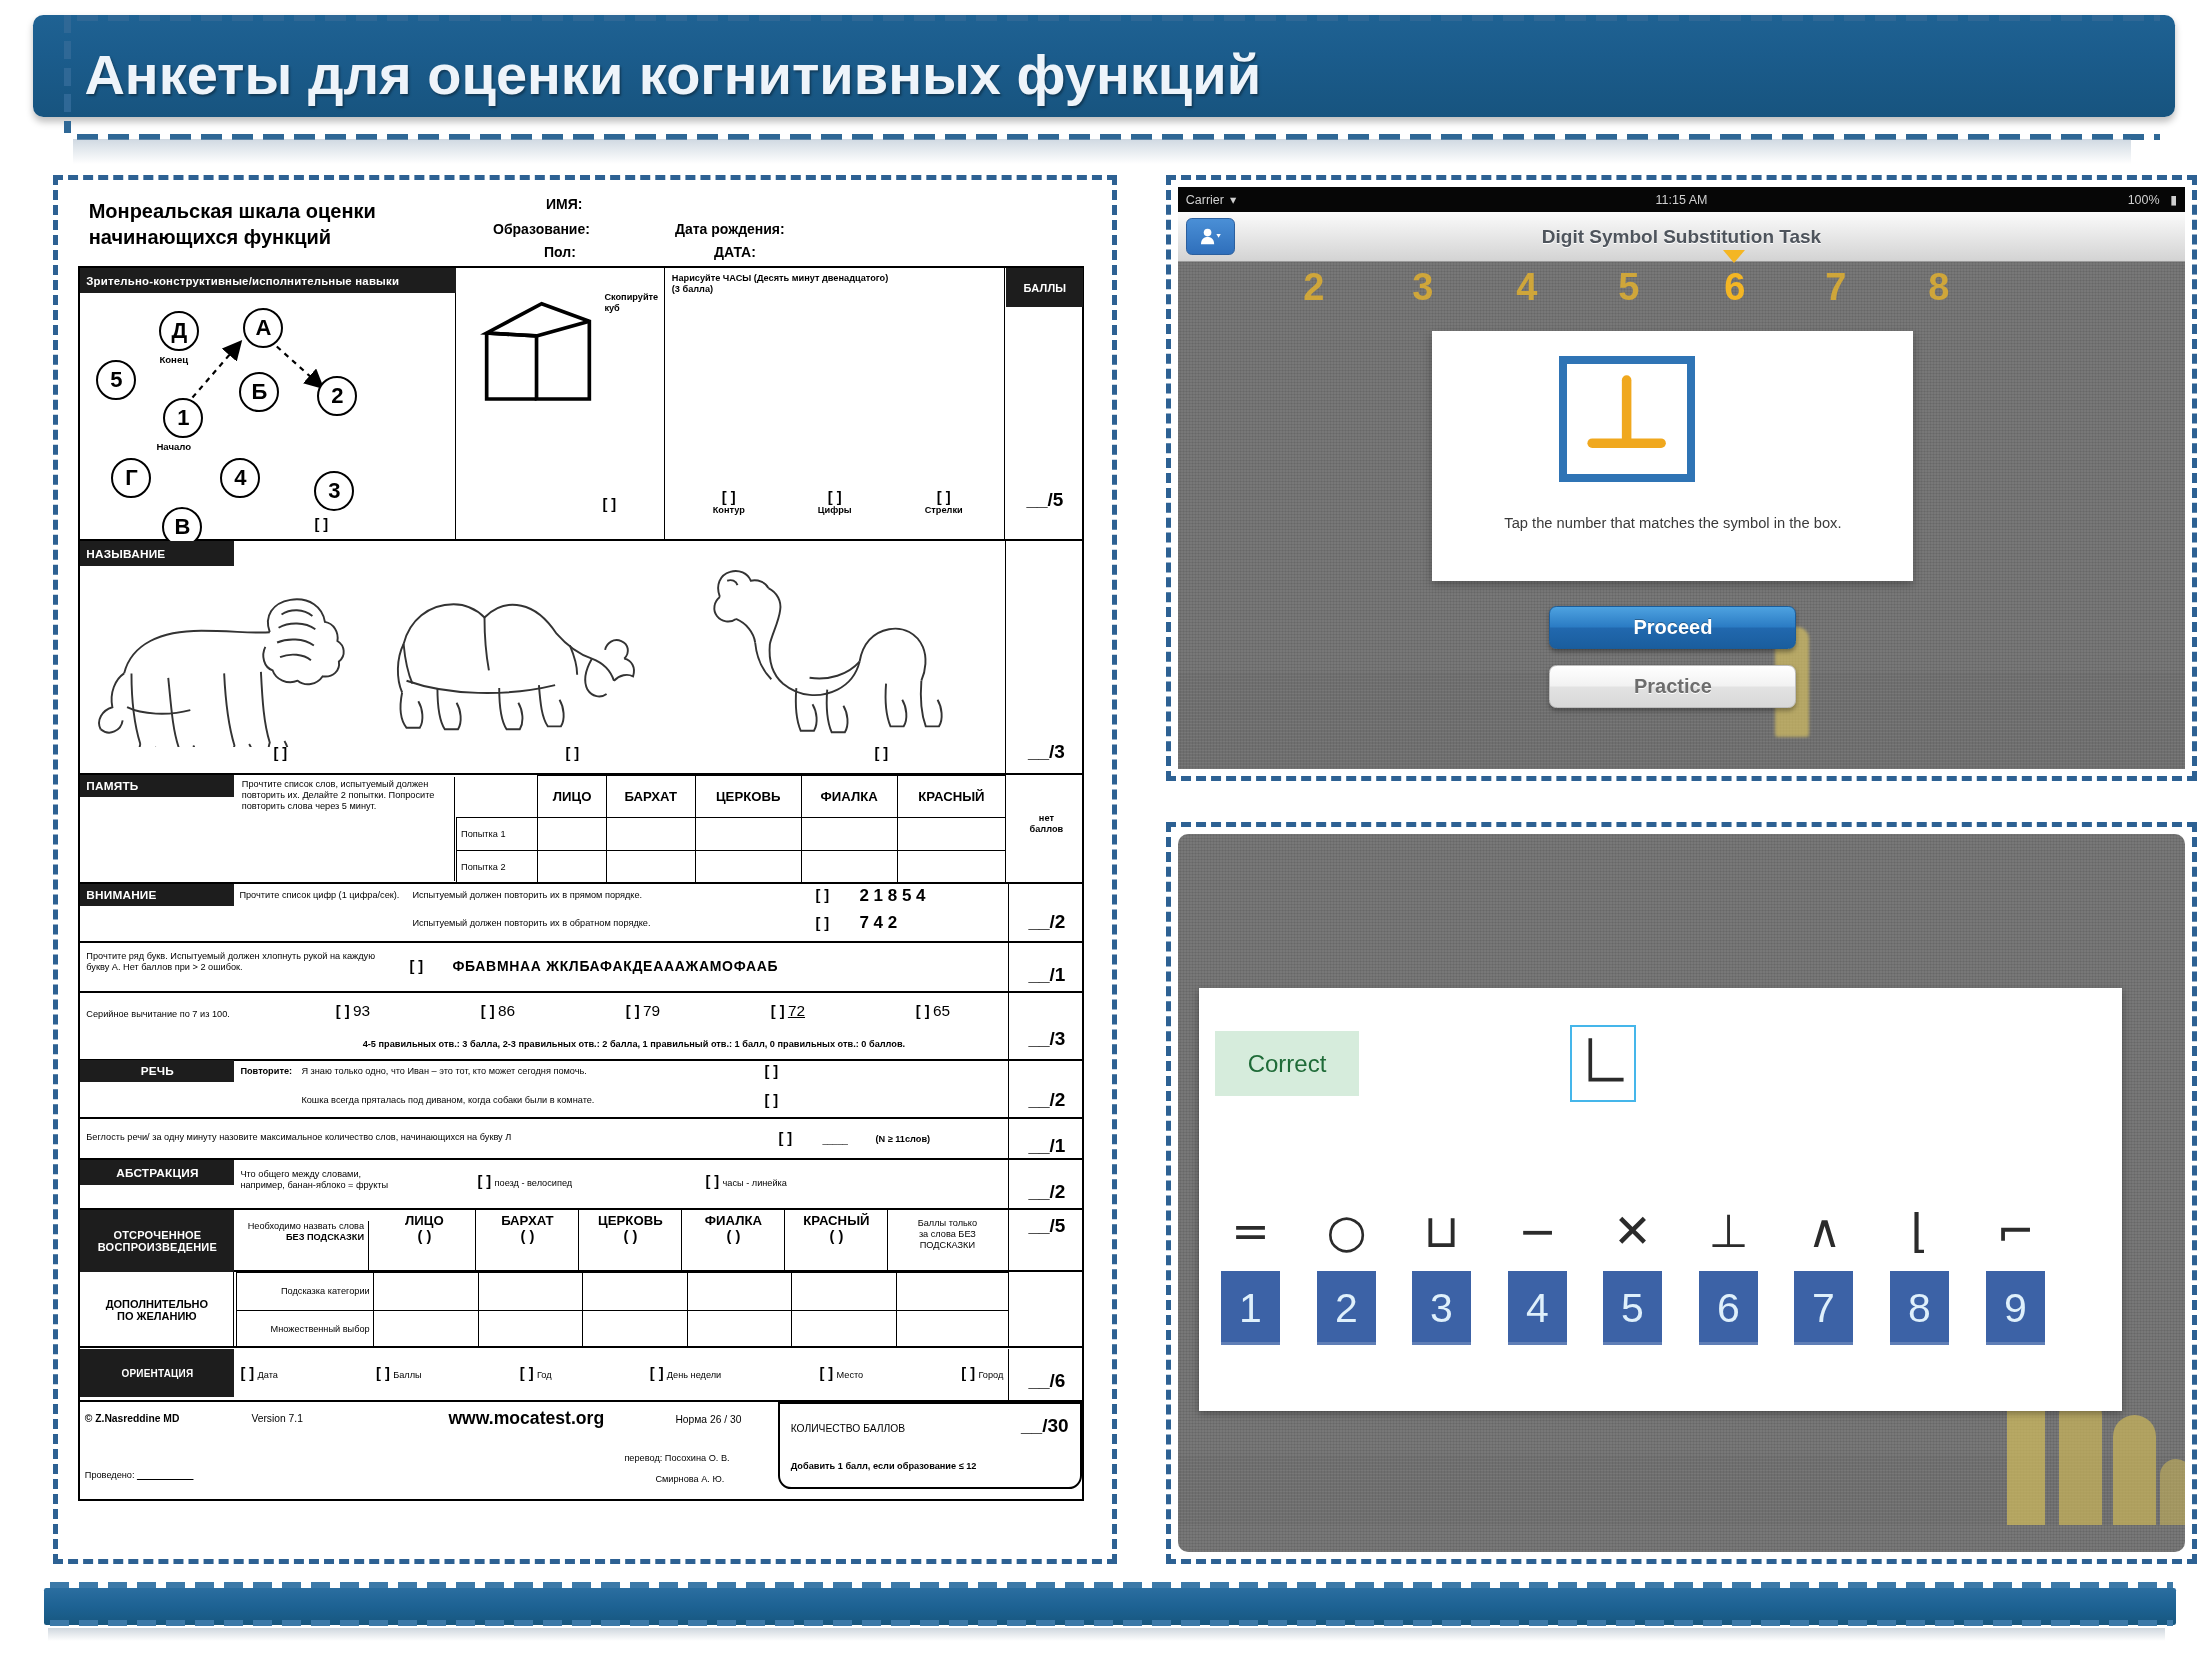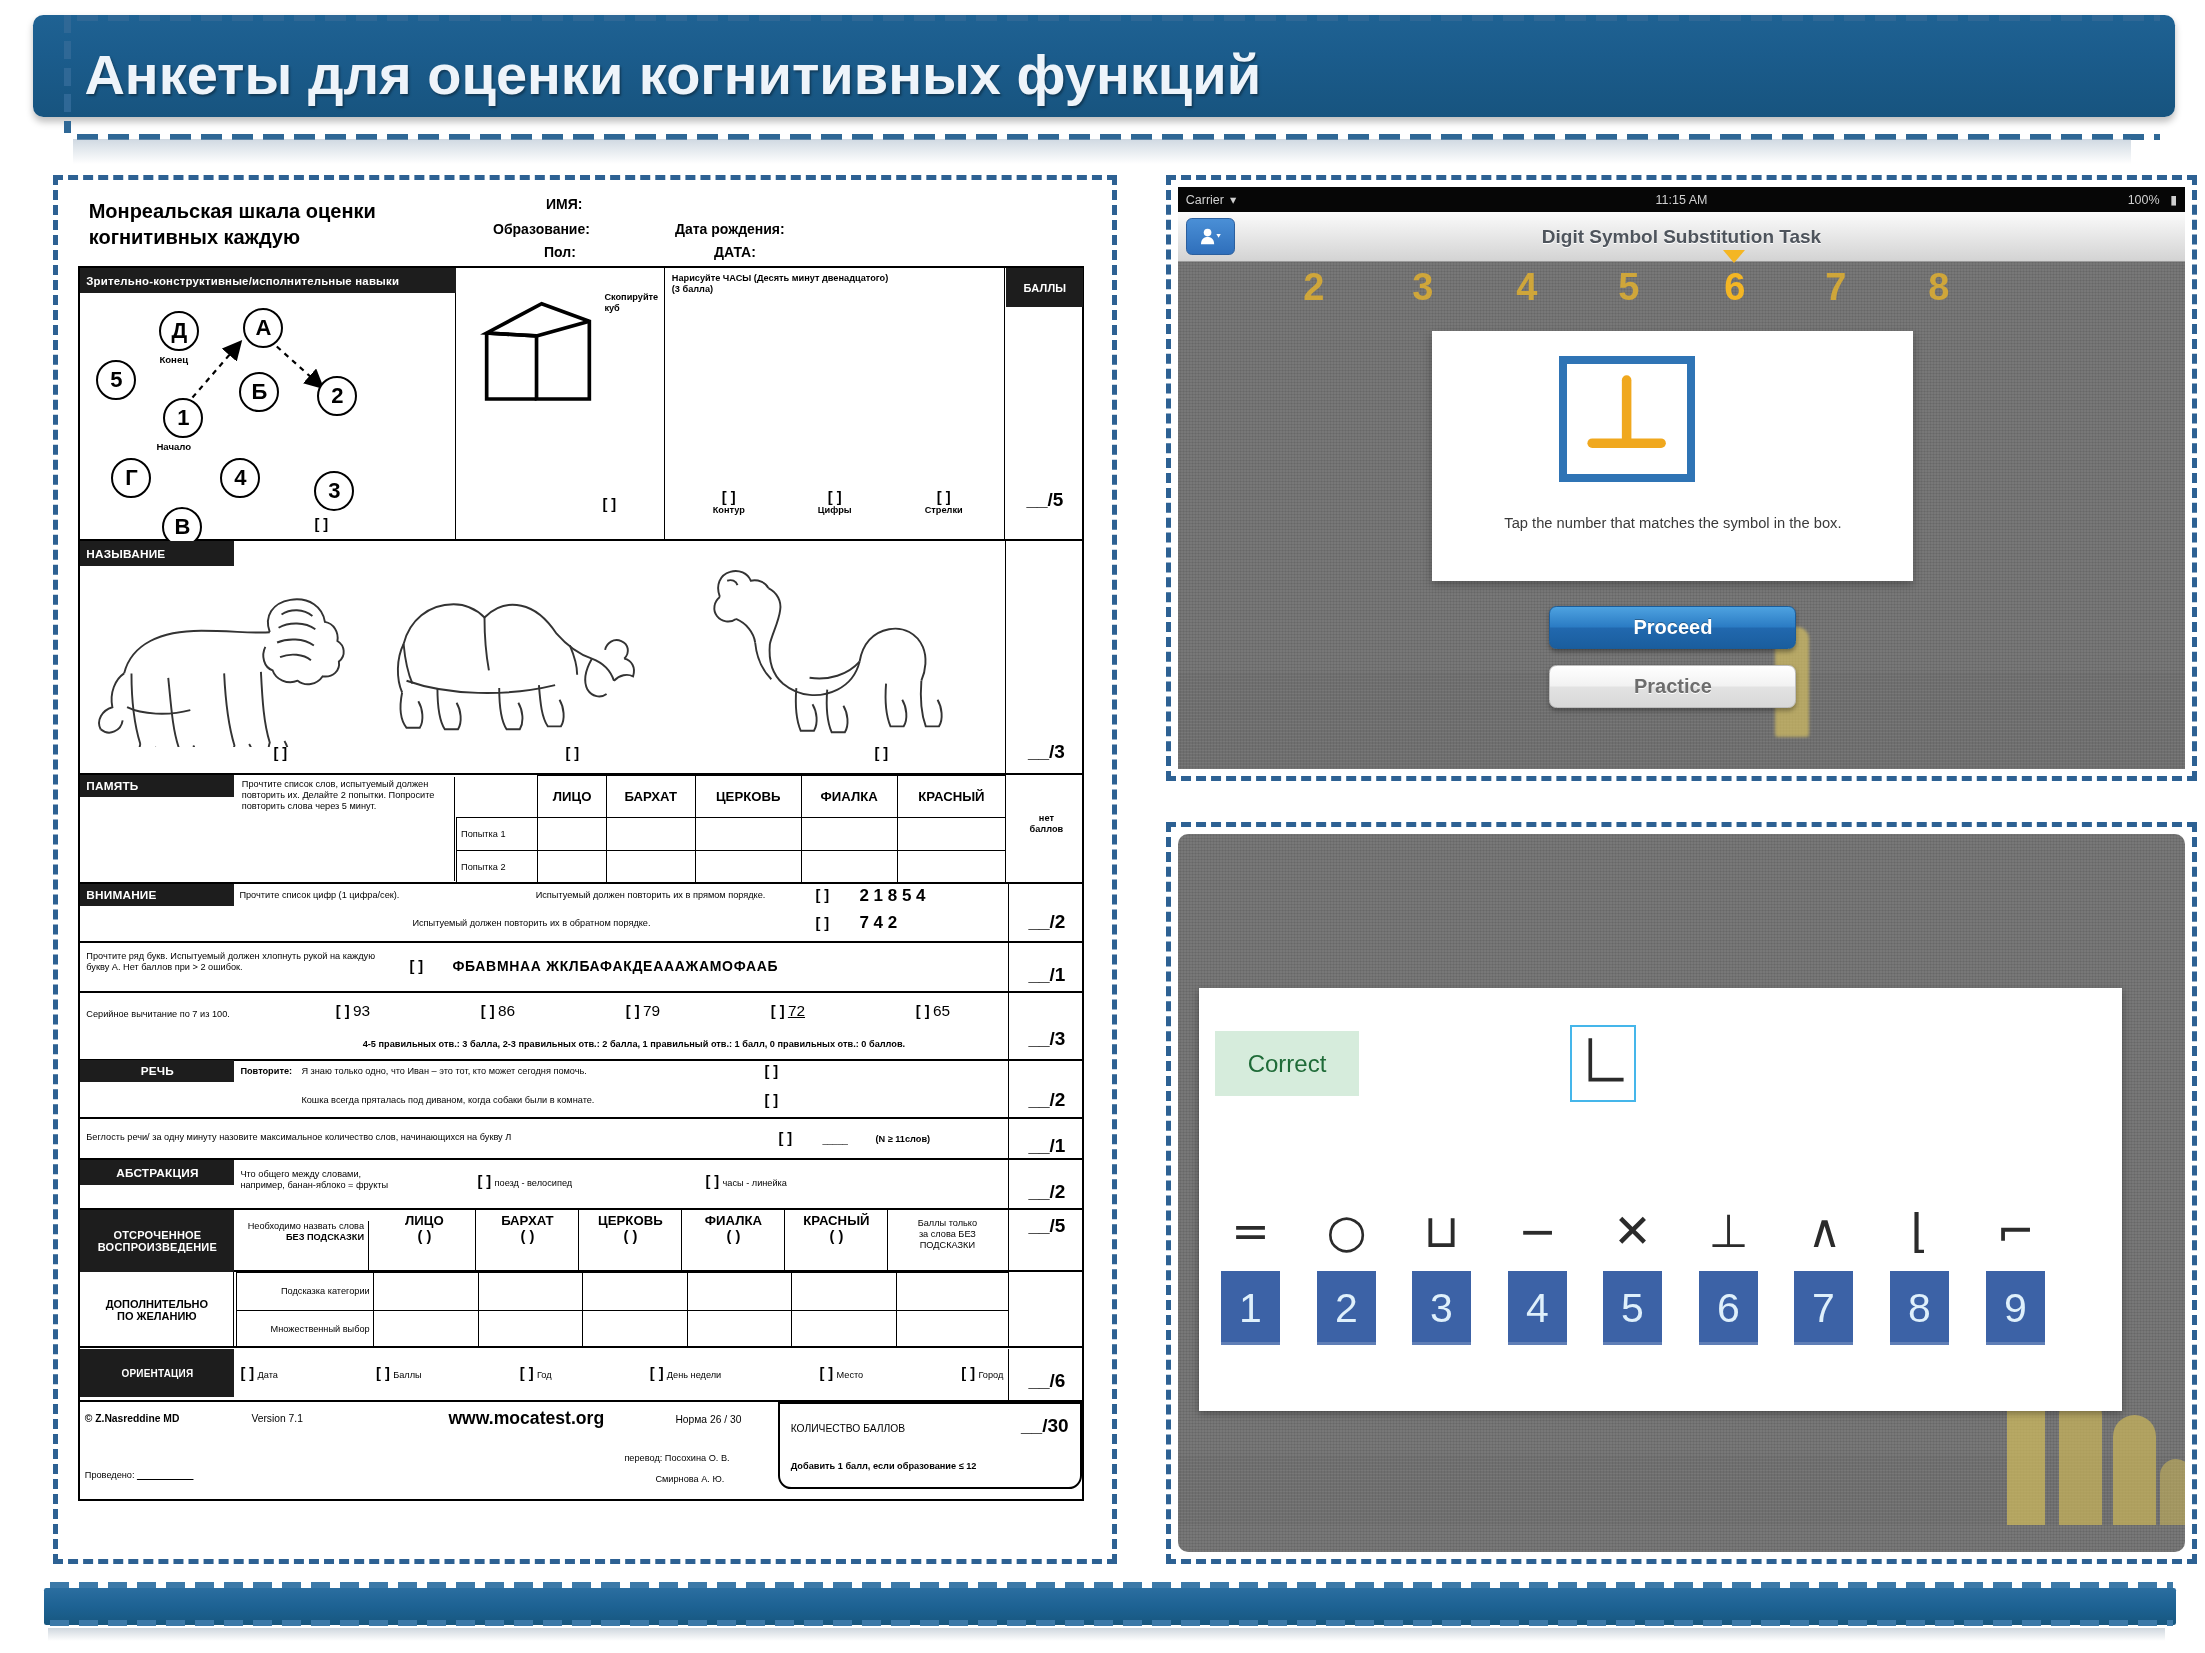--- a/index.html
+++ b/index.html
@@ -259,21 +259,21 @@
   </div>
   <div id="title-left-edge"></div>
   <div id="title-reflection"></div>
 </div>
 
 <div id="moca-panel" class="dashed-frame">
   <div id="moca-sheet">
 
     <div class="moca-title">
       <div>Монреальская шкала оценки</div>
-      <div>когнитивных каждую</div>
+      <div>начинающихся функций</div>
     </div>
 
     <div class="hdr-field" id="f-name">ИМЯ:</div>
     <div class="hdr-field" id="f-edu">Образование:</div>
     <div class="hdr-field" id="f-dob">Дата рождения:</div>
     <div class="hdr-field" id="f-sex">Пол:</div>
     <div class="hdr-field" id="f-date">ДАТА:</div>
 
     <div id="moca-table">
 
@@ -449,21 +449,21 @@
         </div>
         <div class="tiny b" style="position:absolute; left:929px; top:38px; width:74px; text-align:center;">
           <div>нет</div>
           <div>баллов</div>
         </div>
       </div>
 
       <div class="row" style="top:616px; height:59px;">
         <div class="blkhdr" style="position:absolute; left:0; top:0; width:154px; height:22px; font-size:11.8px;">ВНИМАНИЕ</div>
         <div class="tiny" style="position:absolute; left:159px; top:5.9px; width:171px;">Прочтите список цифр (1 цифра/сек).</div>
-        <div class="tiny" style="position:absolute; left:332px; top:5.9px; width:353px; text-align:right;">Испытуемый должен повторить их в прямом порядке.</div>
+        <div class="tiny" style="position:absolute; left:332px; top:5.9px; width:353px; text-align:left;">Испытуемый должен повторить их в прямом порядке.</div>
         <div class="brk" style="position:absolute; left:735px; top:2.9px;">[  ]</div>
         <div style="position:absolute; left:779px; top:1.5px; font-size:17px; font-weight:bold;">2 1 8 5 4</div>
         <div class="tiny" style="position:absolute; left:332px; top:34px; width:397px; text-align:left;">Испытуемый должен повторить их в обратном порядке.</div>
         <div class="brk" style="position:absolute; left:735px; top:31px;">[  ]</div>
         <div style="position:absolute; left:779px; top:29px; font-size:17px; font-weight:bold;">7 4 2</div>
         <div style="position:absolute; left:928px; top:0; width:76px; height:59px; border-left:1.5px solid #000;">
           <div class="scorecell" style="margin-top:26.5px;">__/2</div>
         </div>
       </div>
 

